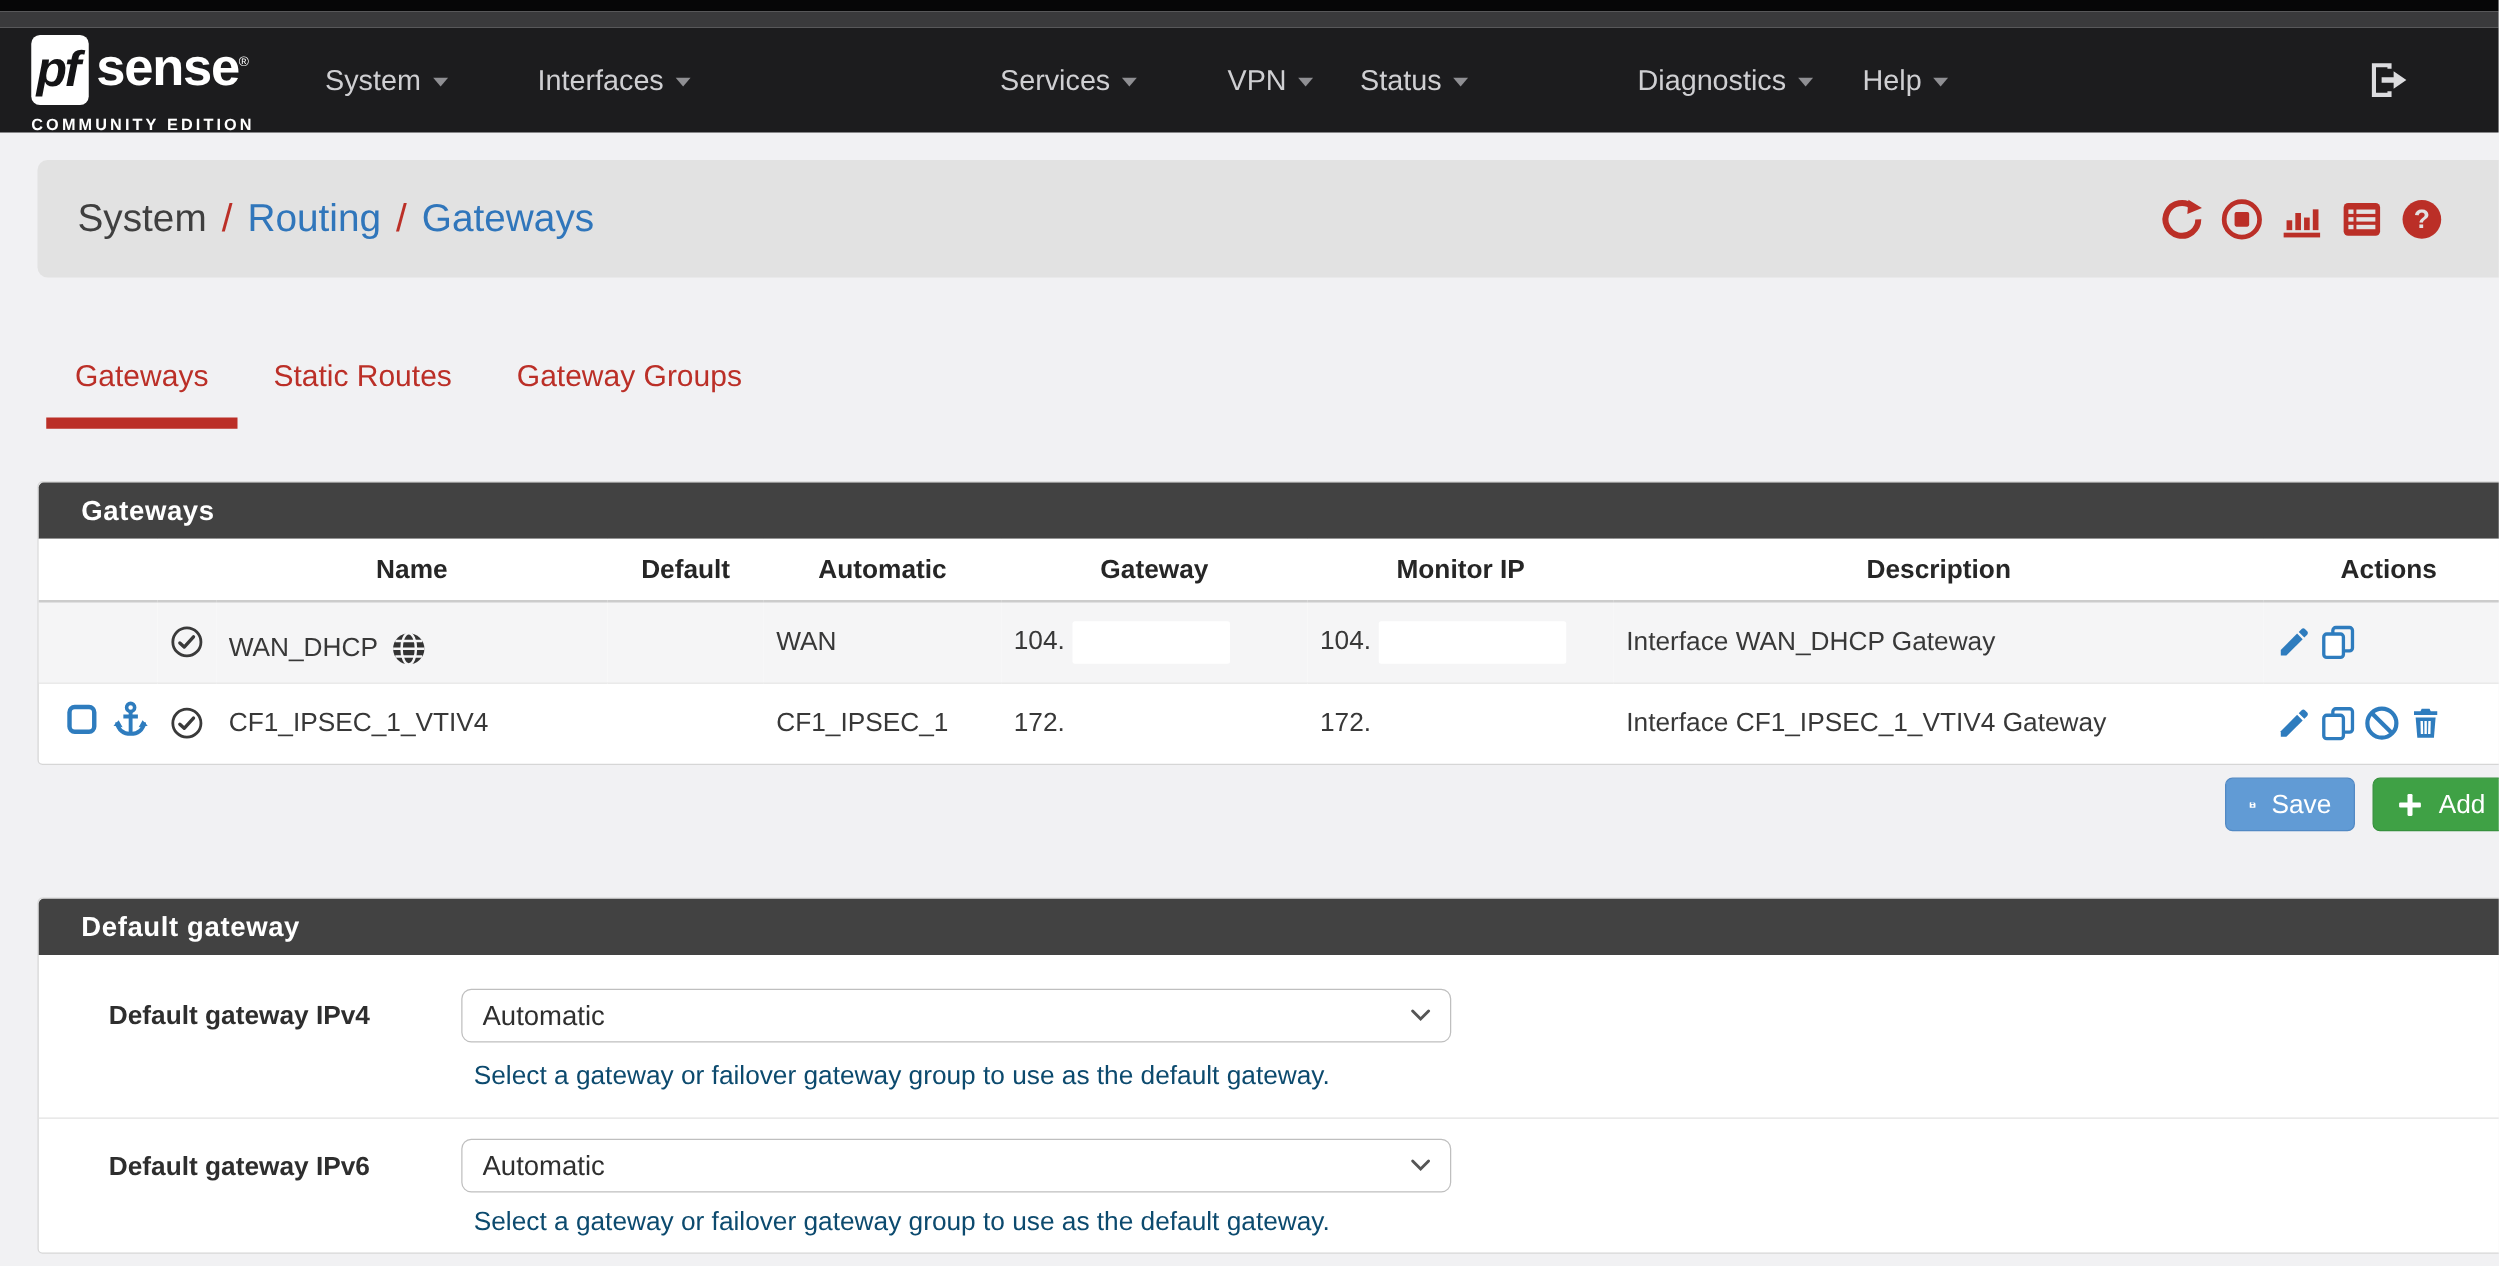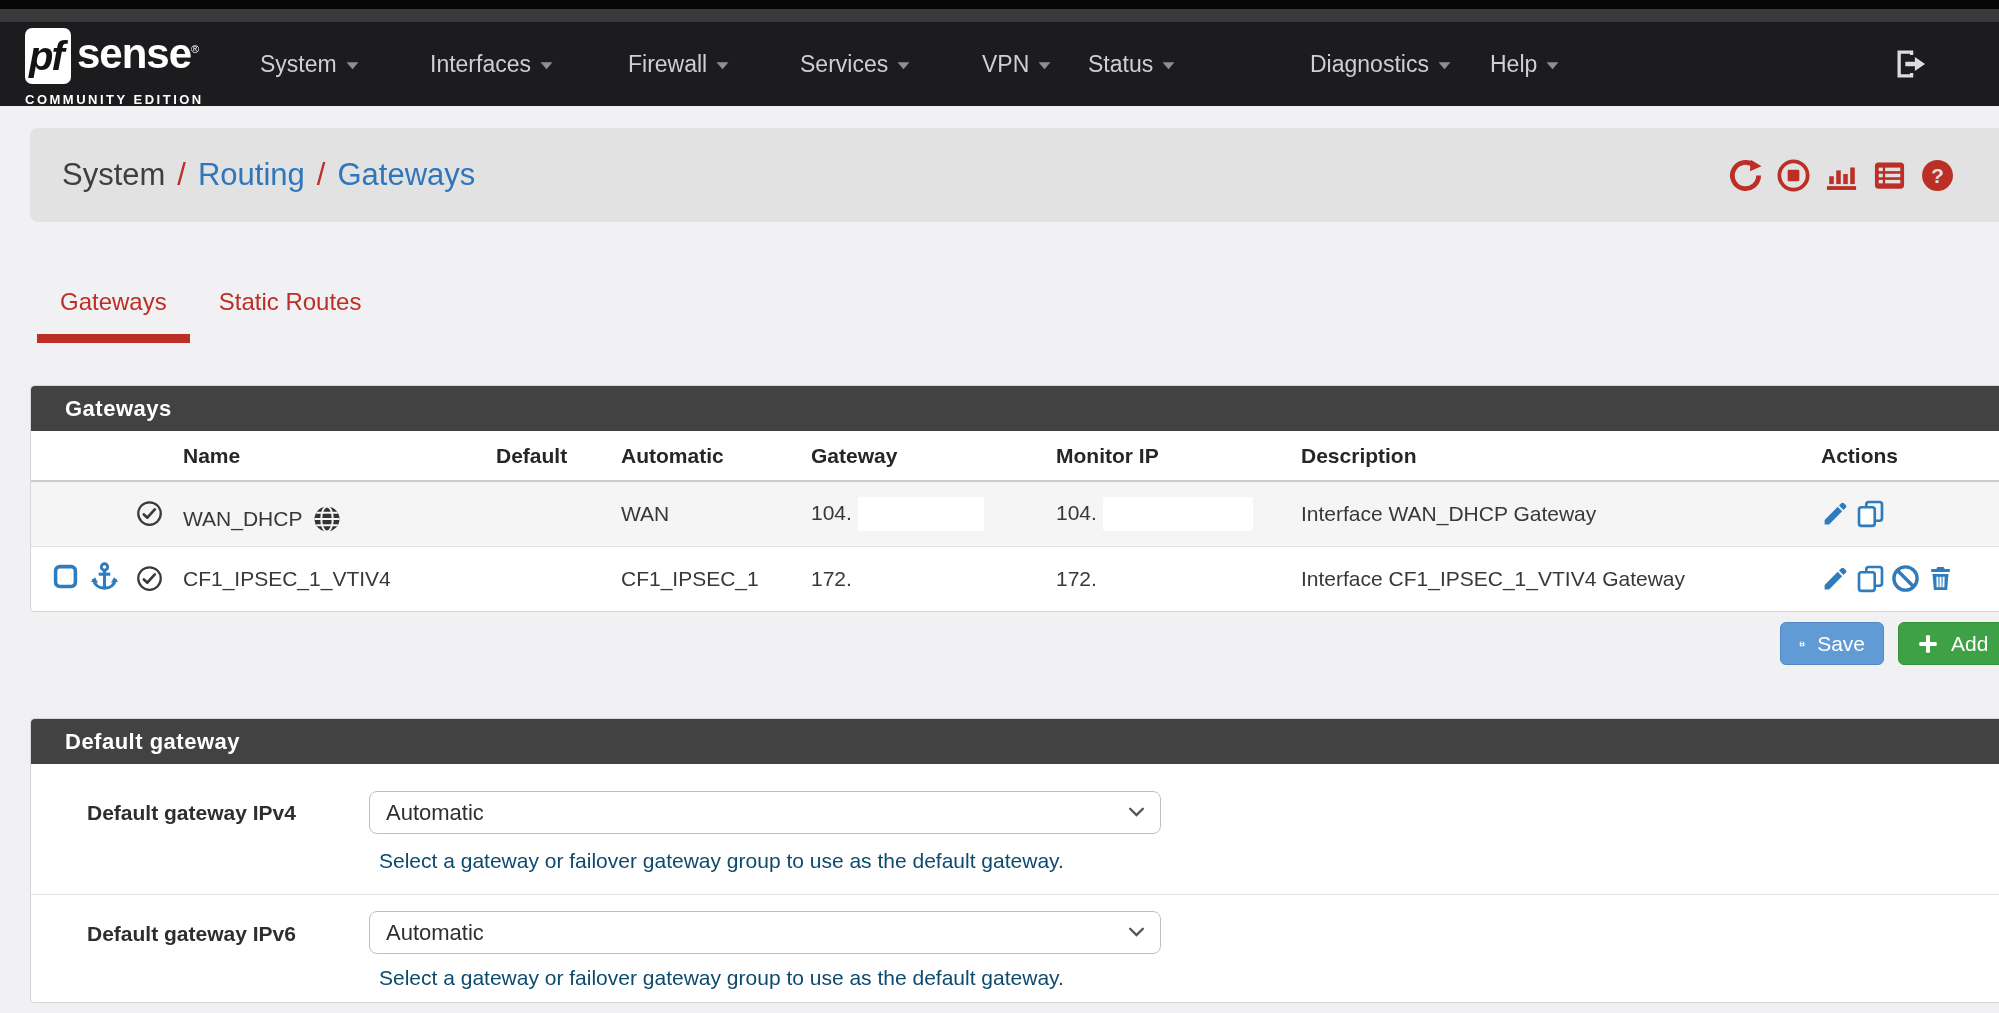--- a/index.html
+++ b/index.html
@@ -57,21 +57,21 @@
     height:45px;background:var(--panel_header);color:#fff;font-weight:bold;font-size:22px;
     display:flex;align-items:center;padding-left:34px;border-radius:4px 4px 0 0;letter-spacing:.5px;
   }
   .gw-panel{top:385px;}
   
   table{border-collapse:collapse;table-layout:fixed;width:1980px;font-size:21px;}
   col.c-sel{width:95px;}col.c-status{width:47px;}col.c-name{width:313px;}
   col.c-default{width:125px;}col.c-iface{width:190px;}col.c-gw{width:245px;}
   col.c-mon{width:245px;}col.c-desc{width:520px;}col.c-act{width:200px;}
   thead th{
-    text-align:left;font-weight:bold;color:#262626;height:50px;padding:11px 10px;
+    text-align:center;font-weight:bold;color:#262626;height:50px;padding:11px 10px;
     border-bottom:2px solid #cccccc;background:#fff;
   }
   tbody td{height:65px;padding:0 10px;vertical-align:middle;color:#383838;}
   tbody tr.odd{background:var(--stripe);}
   tbody tr + tr td{border-top:1px solid #e3e3e3;}
   .namecell{display:flex;align-items:center;gap:10px;margin-top:10px;}
   .selcell{display:flex;align-items:center;gap:11px;padding-left:12px;color:var(--blue);}
   .statusicon{color:#3a3a3a;display:flex;align-items:center;}
   .globe{color:#333;display:flex;align-items:center;}
   .redact{display:inline-block;vertical-align:middle;background:#fff;border-radius:2px;height:34px;margin-left:6px;}
@@ -119,26 +119,20 @@
     <svg class="caret" viewBox="0 0 12 8" width="13" height="9">
         <path d="M0.5 1h11L6 7.5z" fill="currentColor"></path>
       </svg>
   </div>
   <div class="nav-item" style="left:430px">
     <span>Interfaces</span>
     <svg class="caret" viewBox="0 0 12 8" width="13" height="9">
         <path d="M0.5 1h11L6 7.5z" fill="currentColor"></path>
       </svg>
   </div>
-  <div class="nav-item" style="left:628px">
-    <span>Firewall</span>
-    <svg class="caret" viewBox="0 0 12 8" width="13" height="9">
-        <path d="M0.5 1h11L6 7.5z" fill="currentColor"></path>
-      </svg>
-  </div>
   <div class="nav-item" style="left:800px">
     <span>Services</span>
     <svg class="caret" viewBox="0 0 12 8" width="13" height="9">
         <path d="M0.5 1h11L6 7.5z" fill="currentColor"></path>
       </svg>
   </div>
   <div class="nav-item" style="left:982px">
     <span>VPN</span>
     <svg class="caret" viewBox="0 0 12 8" width="13" height="9">
         <path d="M0.5 1h11L6 7.5z" fill="currentColor"></path>
@@ -217,20 +211,21 @@
         <circle cx="12" cy="12" r="10.6" fill="currentColor"></circle>
         <text x="12" y="17" text-anchor="middle" font-size="14.5" font-weight="bold" fill="#e2e2e2" font-family="Liberation Sans, DejaVu Sans, sans-serif">?</text>
       </svg>
     </span>
   </div>
 </div>
 
 <div class="tabs">
   <div class="tab active">Gateways</div>
   <div class="tab">Static Routes</div>
+  <div class="tab">Gateway Groups</div>
 </div>
 
 <section class="panel gw-panel">
   <div class="panel-head">Gateways</div>
   <table>
     <colgroup>
       <col class="c-sel">
         <col class="c-status">
         <col class="c-name">
         <col class="c-default">

